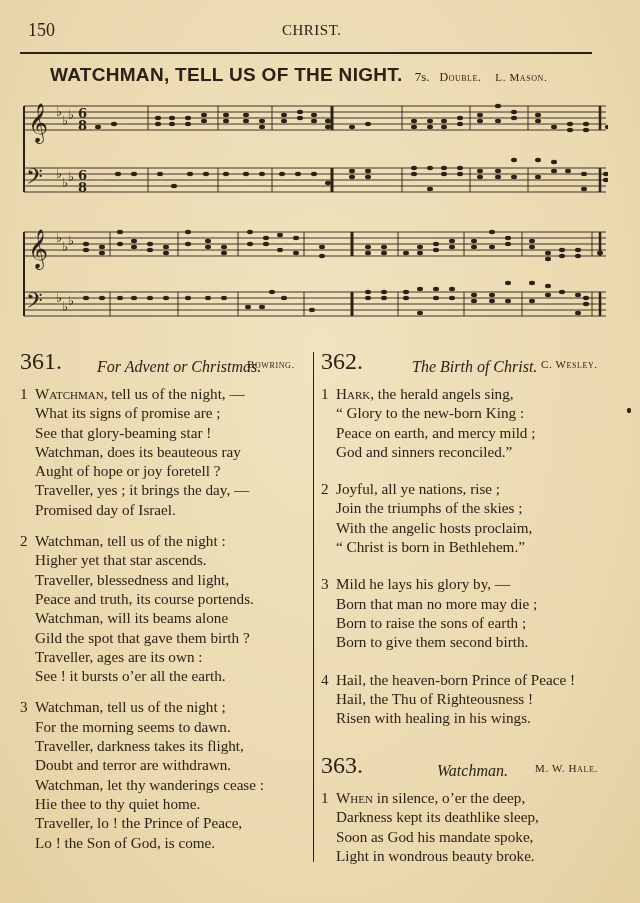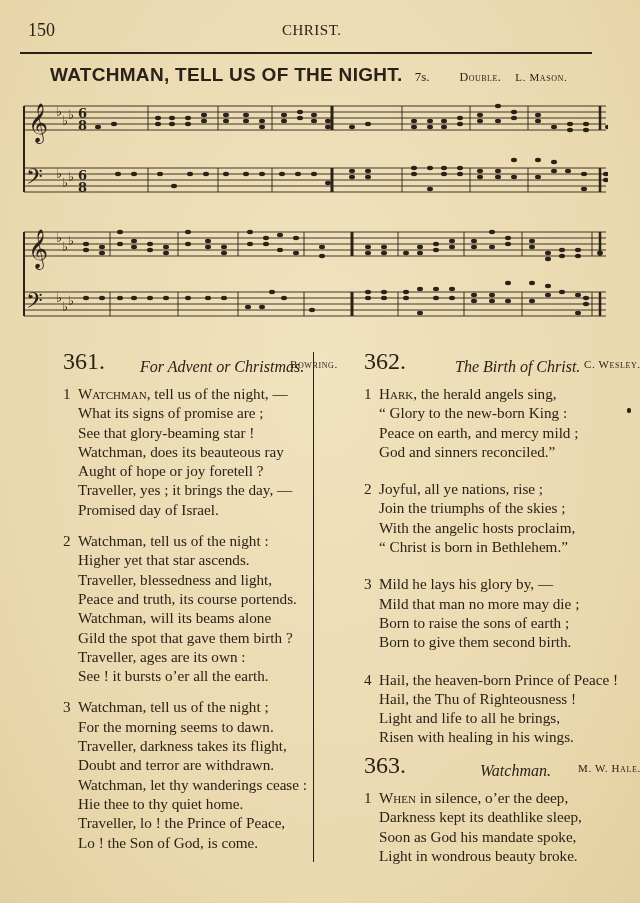--- a/index.html
+++ b/index.html
@@ -12,29 +12,29 @@
     position: relative;
   }
   .header { position: absolute; top: 20px; left: 20px; width: 572px; height: 20px; }
   .page-num { position: absolute; left: 8px; top: 0; font-size: 18px; }
   .running-head { position: absolute; left: 262px; top: 2px; font-size: 15px; letter-spacing: 0.5px; }
   .rule { position: absolute; top: 52px; left: 20px; width: 572px; height: 2px; background: #2a2218; }
 
   .tune-title { position: absolute; top: 64px; left: 50px; width: 545px; white-space: nowrap; }
   .tune-name { font-family: Liberation Sans, sans-serif; font-weight: bold; font-size: 19px; letter-spacing: 0.3px; }
   .tune-meter { font-size: 13px; margin-left: 8px; }
-  .tune-variant { font-size: 12px; margin-left: 26px; font-variant: small-caps; letter-spacing: 0.5px; }
+  .tune-variant { font-size: 12px; margin-left: 6px; font-variant: small-caps; letter-spacing: 0.5px; }
   .tune-composer { font-size: 11px; margin-left: 10px; font-variant: small-caps; letter-spacing: 0.6px; margin-top: 43px; }
 
   .system { position: absolute; left: 22px; width: 586px; }
   .system svg { display: block; }
 
   .col-divider { position: absolute; left: 313px; top: 352px; width: 1px; height: 510px; background: #2a2218; }
 
-  .hymn { position: absolute; margin-left: 43px; }
+  .hymn { position: absolute; }
   .hymn-head { position: relative; height: 26px; }
   .hymn-num { position: absolute; left: 0; top: -4px; font-size: 24px; font-weight: normal; }
   .hymn-topic { position: absolute; top: 6px; font-size: 16px; font-style: italic; }
   .hymn-author { position: absolute; top: 6px; font-size: 11px; font-variant: small-caps; letter-spacing: 0.6px; }
   .stanza { margin-top: 4px; margin-bottom: 12px; }
   .line { font-size: 15.2px; line-height: 19.3px; white-space: nowrap; padding-left: 15px; position: relative; }
   .line .vnum { position: absolute; left: 0; top: 0; }
   .sc { font-variant: small-caps; text-align: right; }
   .speck { position: absolute; width: 4px; height: 5px; background: #2a2218; border-radius: 40%; }
 </style>
@@ -398,28 +398,27 @@
     <div class="line">God and sinners reconciled.”</div>
   </div>
   <div class="stanza" style="margin-top:18px;">
     <div class="line"><span class="vnum">2</span><span>Joyful, all ye nations, rise ;</span></div>
     <div class="line">Join the triumphs of the skies ;</div>
     <div class="line">With the angelic hosts proclaim,</div>
     <div class="line">“ Christ is born in Bethlehem.”</div>
   </div>
   <div class="stanza" style="margin-top:18px;">
     <div class="line"><span class="vnum">3</span><span>Mild he lays his glory by, —</span></div>
-    <div class="line">Mild that man no more may die ;</div>
+    <div class="line">Born that man no more may die ;</div>
     <div class="line">Born to raise the sons of earth ;</div>
     <div class="line">Born to give them second birth.</div>
   </div>
   <div class="stanza" style="margin-top:18px;">
     <div class="line"><span class="vnum">4</span><span>Hail, the heaven-born Prince of Peace !</span></div>
     <div class="line">Hail, the Thu of Righteousness !</div>
-    <div class="line">Light and life to all he brings,</div>
     <div class="line">Risen with healing in his wings.</div>
   </div>
 </div>
 
 <div class="hymn" style="left:321px; top:756px; width:290px;">
   <div class="hymn-head">
     <span class="hymn-num">363.</span>
     <span class="hymn-topic" style="left:116px;">Watchman.</span>
     <span class="hymn-author" style="left:214px;">M. W. Hale.</span>
   </div>

